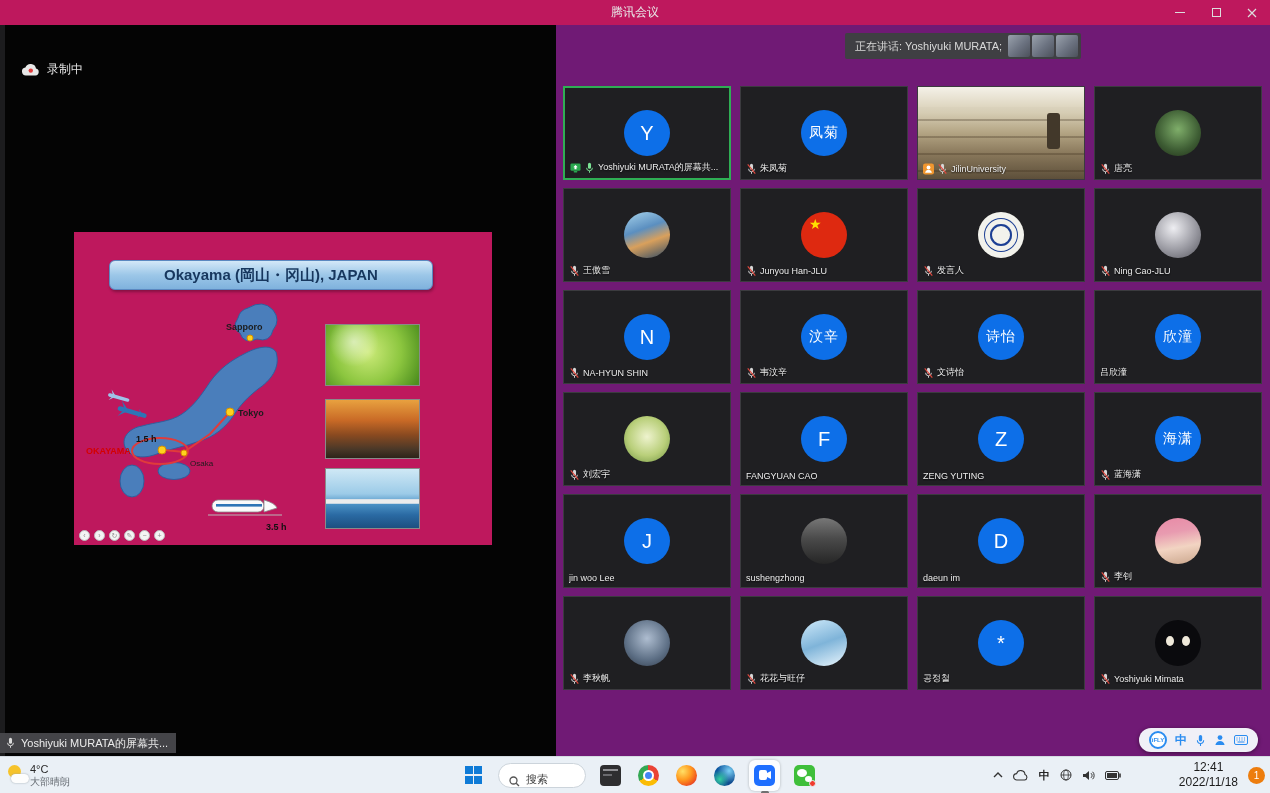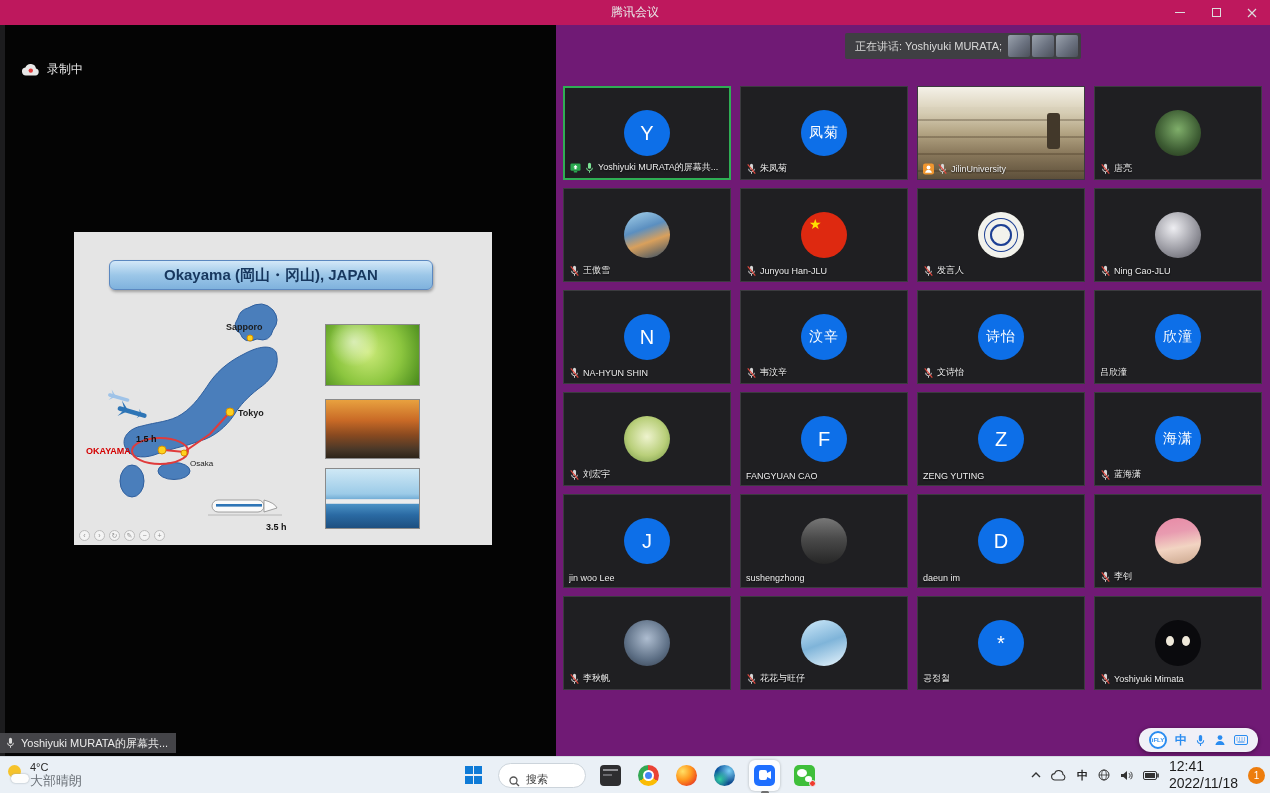--- a/index.html
+++ b/index.html
@@ -15,21 +15,21 @@
   .min-glyph { width:10px; height:1px; background:#ddd; display:block; }
   .max-glyph { width:9px; height:9px; border:1px solid #ddd; display:block; }
 
   
   .left-panel { position:absolute; left:5px; top:25px; width:640px; height:731px; background:#040404; }
   .recording { position:absolute; left:16px; top:36px; display:flex; align-items:center; gap:6px;
                color:#e6e6e6; font-size:12px; }
   .rec-cloud { position:relative; width:20px; height:13px; display:inline-block; }
 
   
-  .slide { position:absolute; left:69px; top:207px; width:418px; height:313px; background:#e5e5e5; }
+  .slide { position:absolute; left:69px; top:207px; width:418px; height:313px; background:#be185d; }
   .slide-title { position:absolute; left:35px; top:28px; width:324px; height:30px;
                  background:linear-gradient(180deg,#d3e8f8 0%,#9cc7e8 50%,#7fb2dd 100%);
                  border:1px solid #5b88c0; border-radius:6px; box-shadow:1px 2px 3px rgba(0,0,0,.3);
                  display:flex; align-items:center; justify-content:center;
                  color:#17375e; font-weight:bold; font-size:15px; }
   .map-svg { position:absolute; left:6px; top:62px; width:240px; height:246px; }
   .map-label { font:bold 9px "Liberation Sans", sans-serif; fill:#1c1c1c; }
   .map-label-small { font:8px "Liberation Sans", sans-serif; fill:#1c1c1c; }
   .map-label-red { font:bold 9px "Liberation Sans", sans-serif; fill:#d40000; }
   .map-time { font:bold 9px "Liberation Sans", sans-serif; fill:#111; }
@@ -112,21 +112,21 @@
 
   
   .taskbar { position:absolute; left:0; bottom:0; width:1270px; height:37px; background:#eaf0f6;
              border-top:1px solid #d4dbe2; }
   .weather { position:absolute; left:6px; top:0; bottom:0; display:flex; align-items:center; gap:0; }
   .w-icon { position:relative; width:24px; height:22px; }
   .sun { position:absolute; left:2px; top:1px; width:13px; height:13px; border-radius:50%; background:#f6c32b; }
   .cloudlet { position:absolute; left:5px; top:10px; width:18px; height:9px; background:#fdfdfd;
               border-radius:6px; box-shadow:0 0 2px #9aa2aa; }
   .w-temp { font-size:11px; color:#2a2a2a; line-height:1.15; }
-  .w-desc { font-size:13px; color:#6a7077; line-height:1.15; }
+  .w-desc { font-size:10px; color:#6a7077; line-height:1.15; }
 
   .tb-center { position:absolute; left:460px; top:0; bottom:0; display:flex; align-items:center; gap:11px; }
   .winlogo { display:grid; grid-template-columns:8px 8px; grid-template-rows:8px 8px; gap:1.5px; }
   .winlogo i { background:#0f7bd7; display:block; }
   .searchbox { width:88px; height:25px; border-radius:13px; background:#fff; border:1px solid #ccd4db;
       display:flex; align-items:flex-end; gap:6px; padding:0 10px; color:#3c3c3c; font-size:11px; }
   .app { width:27px; height:27px; display:flex; align-items:center; justify-content:center; position:relative; }
   .app-darkwin { width:21px; height:21px; border-radius:4px; background:#2e2e30; position:relative; }
   .app-darkwin::before { content:''; position:absolute; left:3px; top:4px; right:3px; height:2px; background:#8f8f93; }
   .app-darkwin::after { content:''; position:absolute; left:3px; top:9px; width:9px; height:2px; background:#6a6a6e; }
@@ -150,21 +150,21 @@
   .app-wechat::before { content:''; position:absolute; left:3px; top:4px; width:10px; height:8px;
       border-radius:50%; background:#fff; }
   .app-wechat::after { content:''; position:absolute; right:3px; bottom:4px; width:7px; height:6px;
       border-radius:50%; background:#fff; }
   .wechat-dot { position:absolute; right:-1px; bottom:-1px; width:7px; height:7px; border-radius:50%;
       background:#f03b2e; border:1px solid #eaf0f6; }
 
   .tb-right { position:absolute; right:5px; top:0; bottom:0; display:flex; align-items:center; gap:10px; }
   .tray-ic { display:flex; align-items:center; justify-content:center; }
   .tray-input { font-size:11px; font-weight:bold; color:#222; }
-  .clock { text-align:left; font-size:14px; color:#1c1c1c; line-height:1.25; }
+  .clock { text-align:center; font-size:12px; color:#1c1c1c; line-height:1.25;margin-left:48px; }
   .notif-badge { width:17px; height:17px; border-radius:50%; background:var(--badge-orange,#ed7d0e);
       color:#fff; font-size:10px; display:flex; align-items:center; justify-content:center; }
 </style>
 </head>
 <body>
 
 <div class="titlebar">
   <span class="wtitle">腾讯会议</span>
   <div class="win-controls">
     <div class="win-btn">

